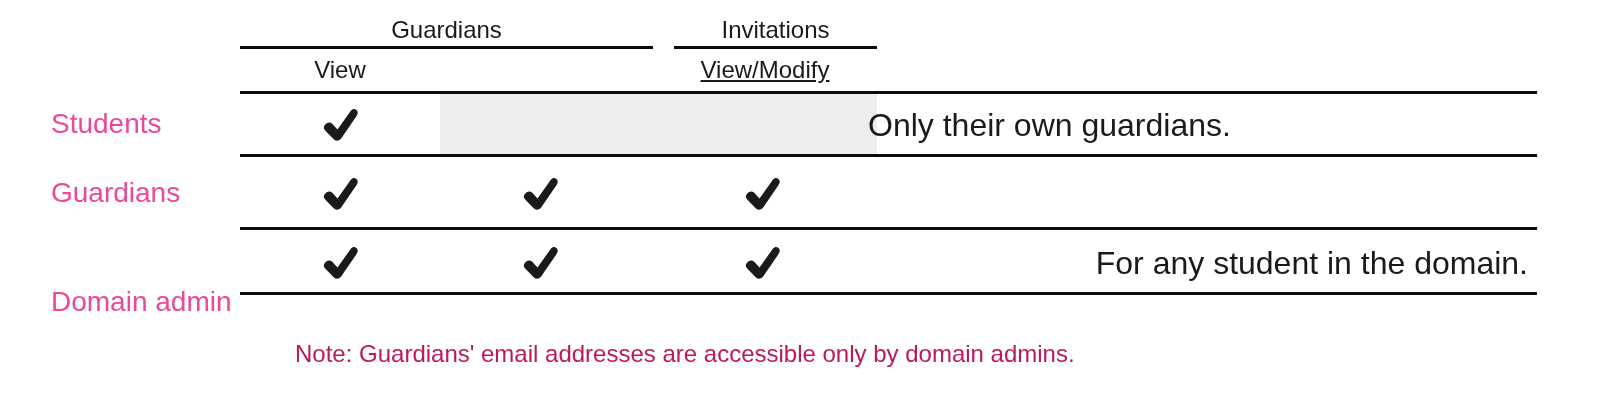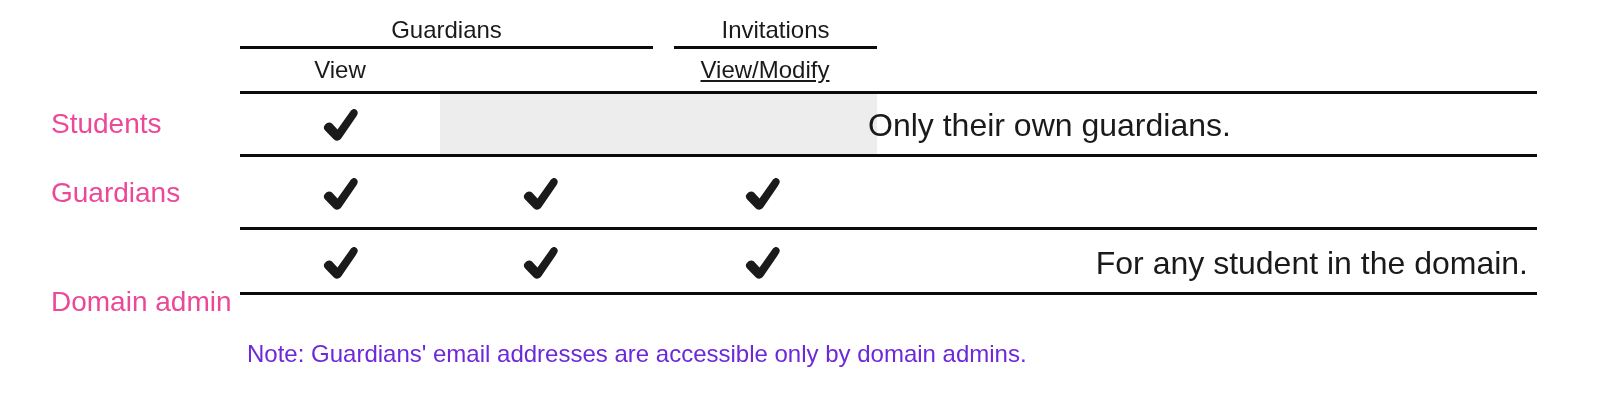--- a/index.html
+++ b/index.html
@@ -79,21 +79,22 @@
     line-height: 31px;
     color: #1a1a1a;
   }
 
   
   .footnote {
     position: absolute;
     font-size: 24px;
     line-height: 28px;
     white-space: nowrap;
-    color: #6d28d9;
+    color: #be185d;
+    margin-left: 48px;
   }
 </style>
 </head>
 <body>
 
 <div id="root">
 
   <div class="group-label" style="left:674px; top:16px; width:203px;">Invitations</div>
 
   <div class="group-label" style="left:240px; top:16px; width:413px;">Guardians</div>

